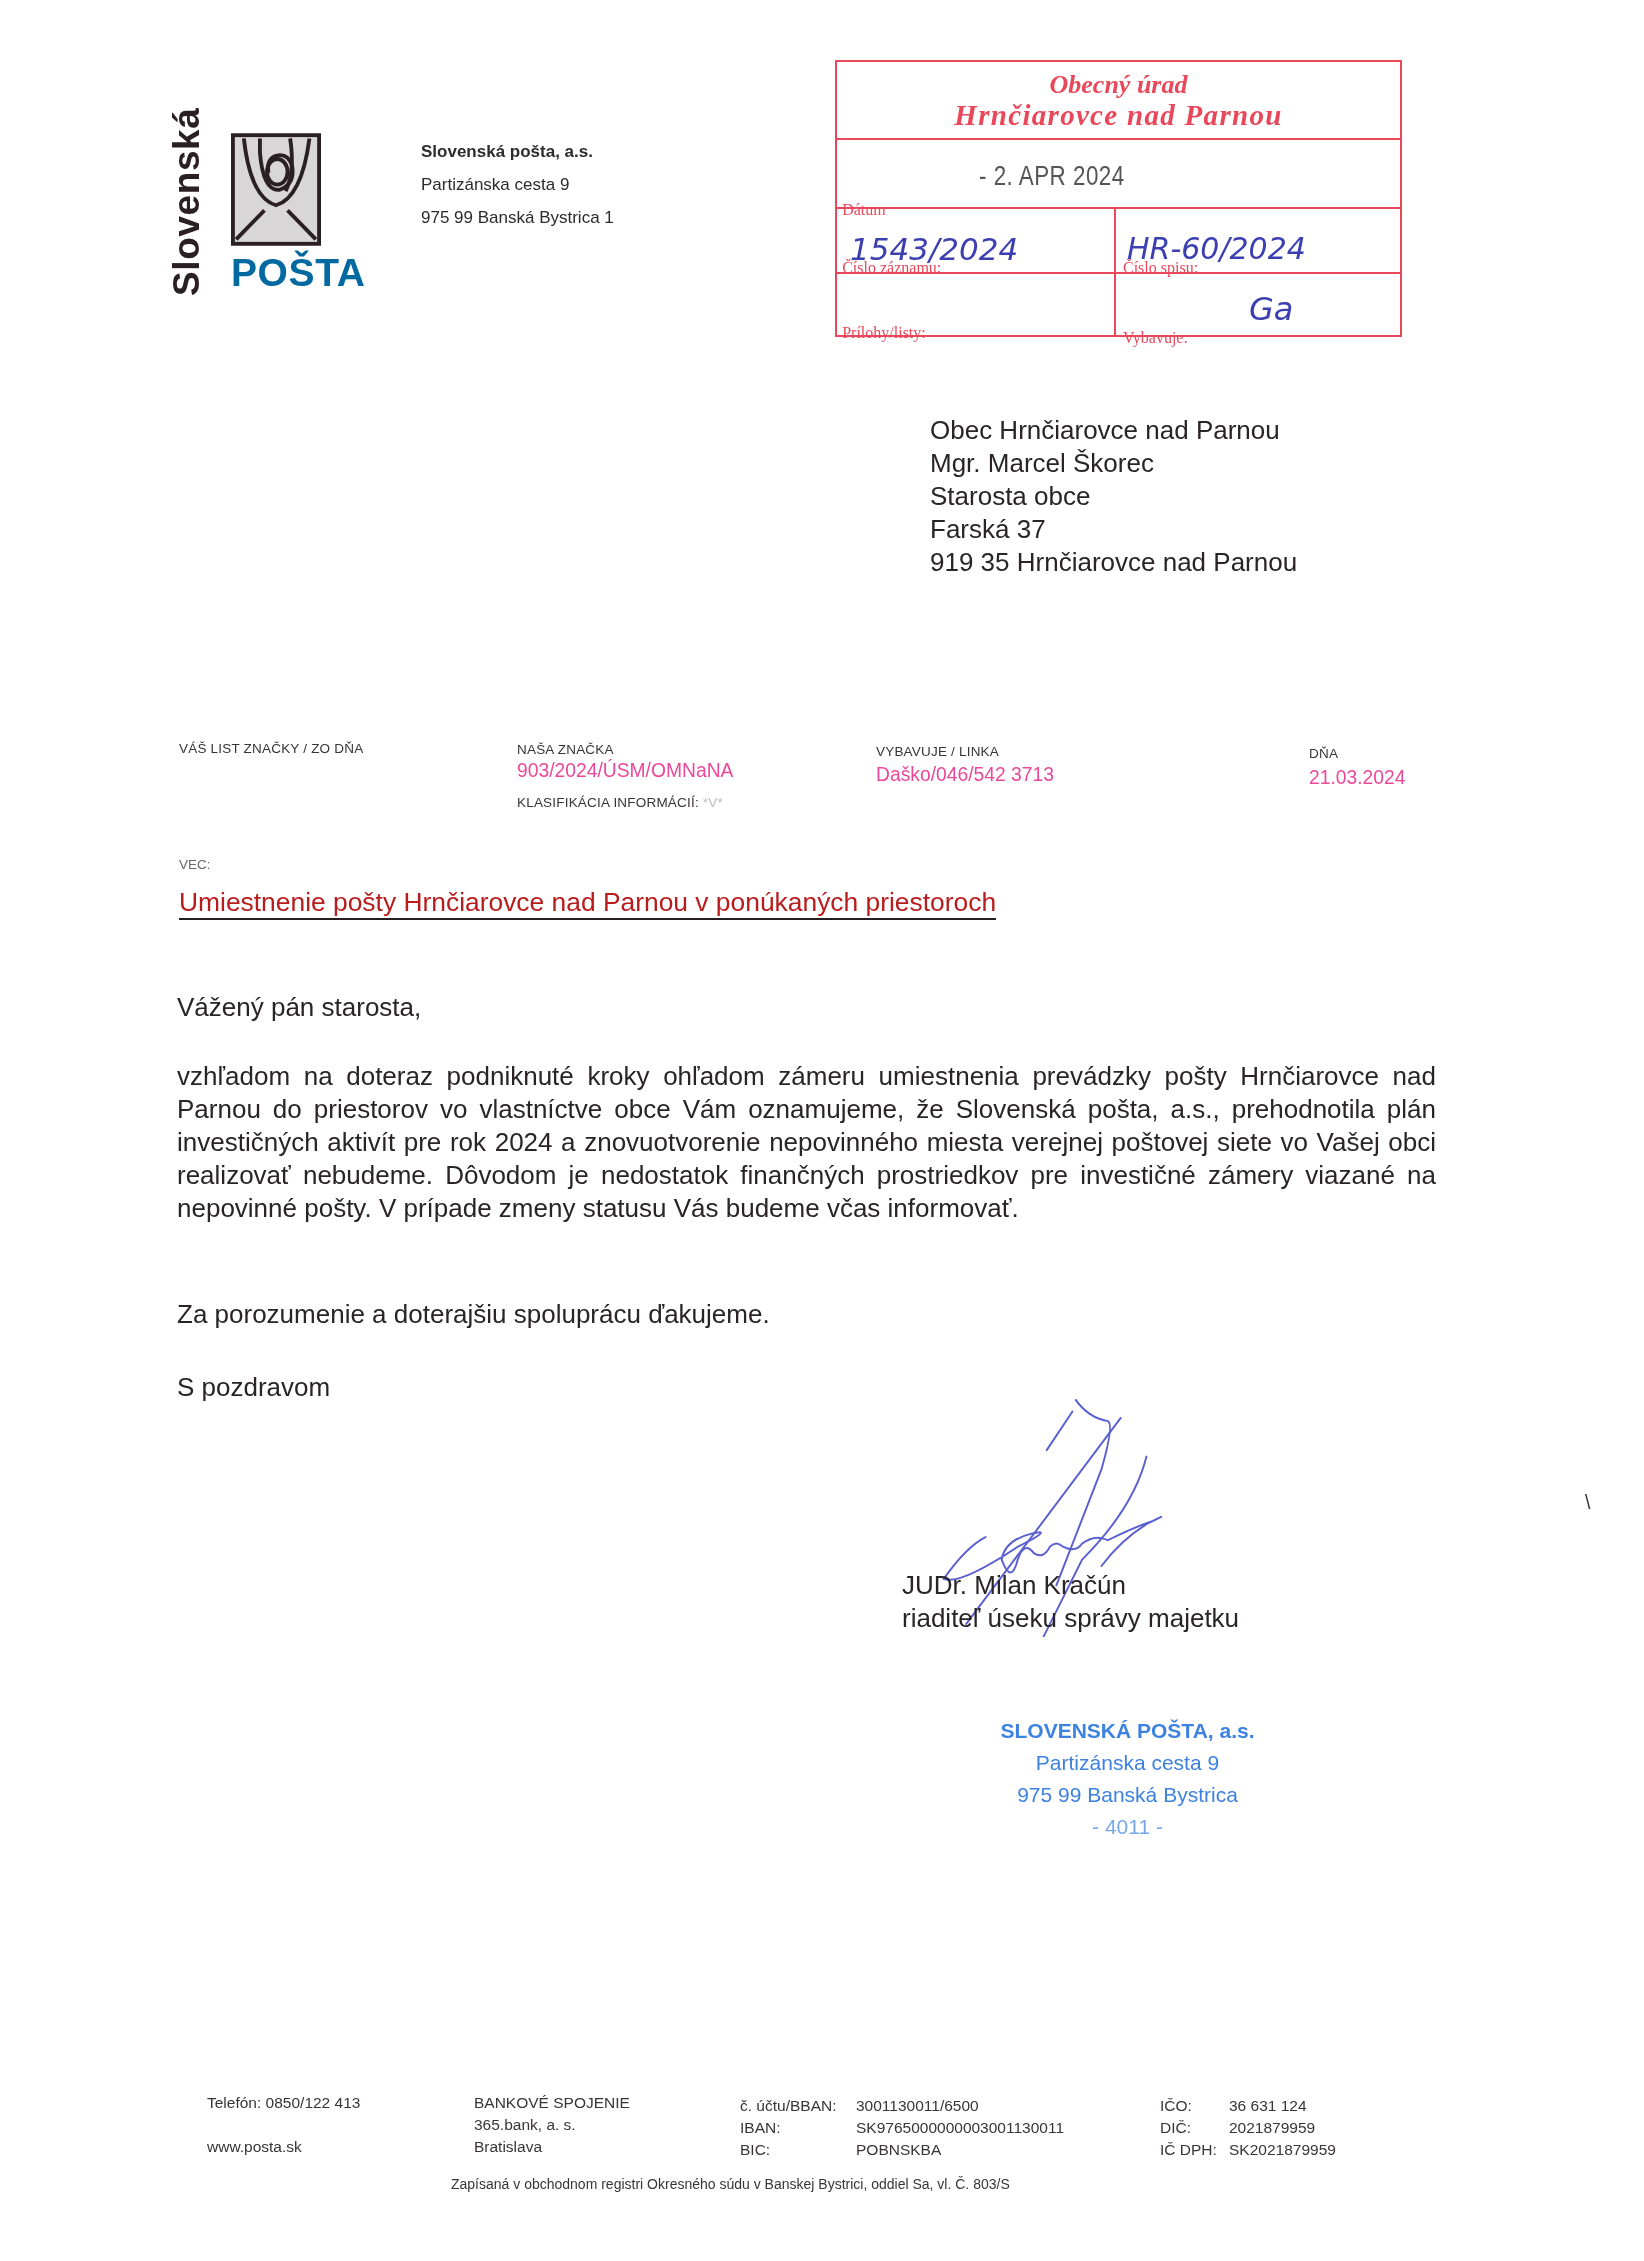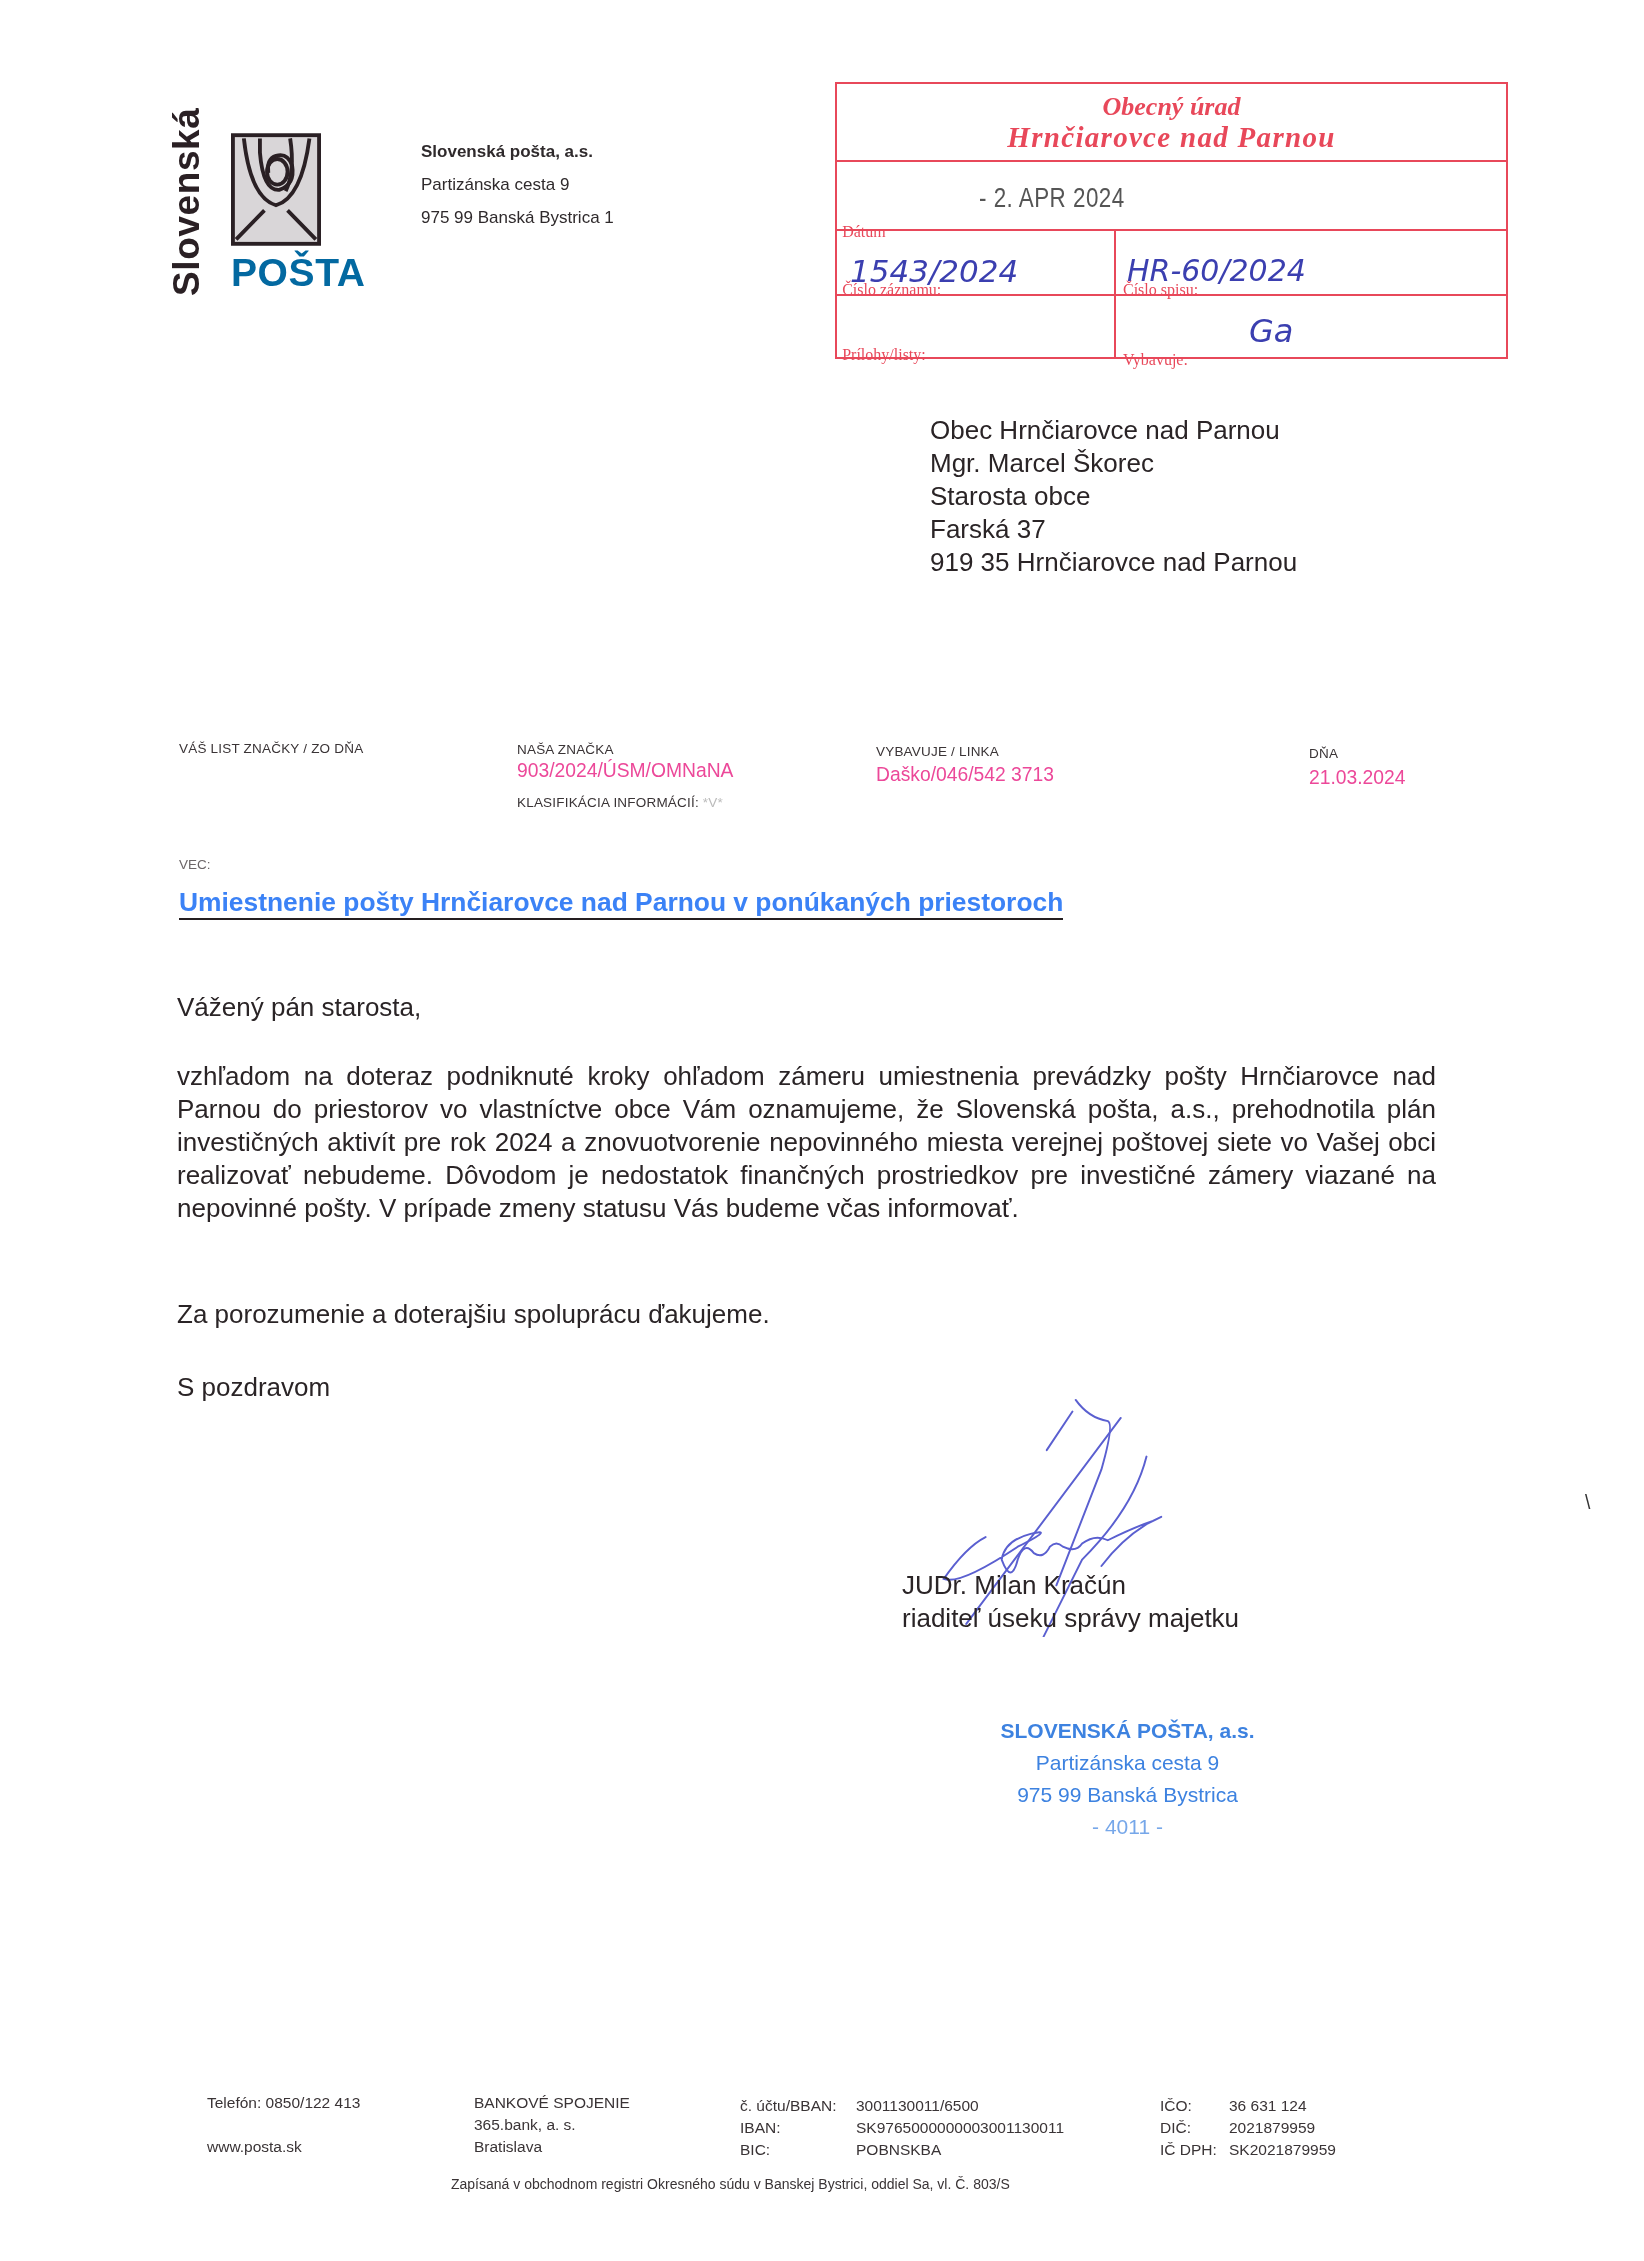--- a/index.html
+++ b/index.html
@@ -20,42 +20,42 @@
     white-space: nowrap; line-height: 41px; display: block; width: 167px;
   }
   .logo-box { left: 231px; top: 133px; width: 90px; height: 113px; }
   .logo-posta { left: 231px; top: 251px; font-size: 39px; font-weight: bold; color: #0369a1; letter-spacing: 0.6px; }
 
   .sender { left: 421px; top: 135px; font-size: 17px; line-height: 33px; color: #2f2a2c; }
   .sender .b { font-weight: bold; }
 
   
   .stamp {
-    left: 835px; top: 82px; width: 673px; height: 277px;
+    left: 835px; top: 60px; width: 567px; height: 277px;
     border: 2.6px solid #e8485a; box-sizing: border-box; color: #e8485a;
     font-family: "Liberation Serif", serif;
   }
   .stamp .row { position: absolute; left: 0; right: 0; border-bottom: 2.6px solid #e8485a; }
   .stamp .title1 { position: absolute; top: 7.7px; width: 100%; text-align: center; font-style: italic; font-weight: bold; font-size: 26px; }
   .stamp .title2 { position: absolute; top: 37px; width: 100%; text-align: center; font-style: italic; font-weight: bold; font-size: 29px; letter-spacing: 1.3px; }
   .stamp .lbl { position: absolute; font-size: 16px; color: #e8485a; margin-top: 48px; }
   .stamp .vsep { position: absolute; left: 277px; top: 146px; bottom: 0; border-left: 2.6px solid #e8485a; }
   .stamp .date { position: absolute; left: 142px; top: 98px; font-family: "Liberation Sans", sans-serif; font-size: 28px; color: #555; letter-spacing: 0.6px; transform: scaleX(0.8); transform-origin: left; }
   .hand { font-family: "DejaVu Sans", sans-serif; color: #3b3fb0; font-style: italic; position: absolute; }
 
   
   .recipient { left: 930px; top: 414px; font-size: 26px; line-height: 33px; color: #2a2426; }
 
   
   .ref-label { font-size: 13.5px; color: #3a3436; letter-spacing: 0.2px; }
   .ref-value { font-size: 19.3px; color: #ec4899; }
 
   .vec-label { left: 179px; top: 857px; font-size: 13.5px; color: #6c6668; }
   .subject {
-    left: 179px; top: 886px; font-size: 26.4px; font-weight: bold; color: #3b82f6;
+    left: 179px; top: 886px; font-size: 26.4px; font-weight: normal; color: #b91c1c;
     border-bottom: 2.6px solid #241e20; padding-bottom: 0px; line-height: 32px;
   }
 
   .p { font-size: 26px; line-height: 33px; color: #2a2426; }
   .body-para { left: 177px; top: 1060px; width: 1259px; text-align: justify; text-align-last: left; }
 
   .sig-name { left: 902px; top: 1569px; }
   .sig-role { left: 902px; top: 1602px; }
 
   .blue-stamp { left: 934px; top: 1715px; width: 387px; text-align: center; color: #3d82e0; }

